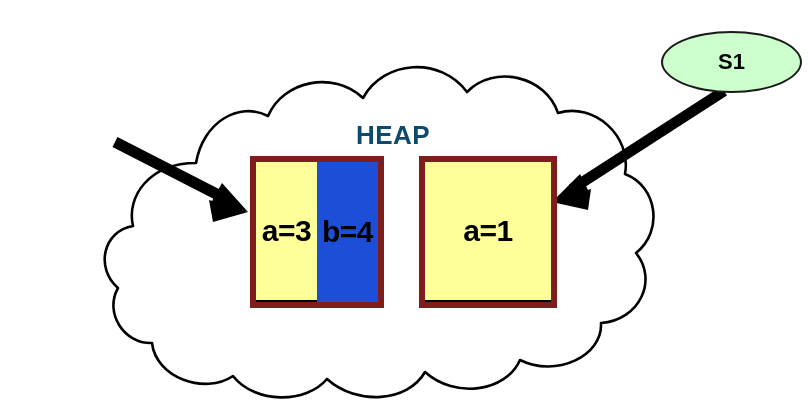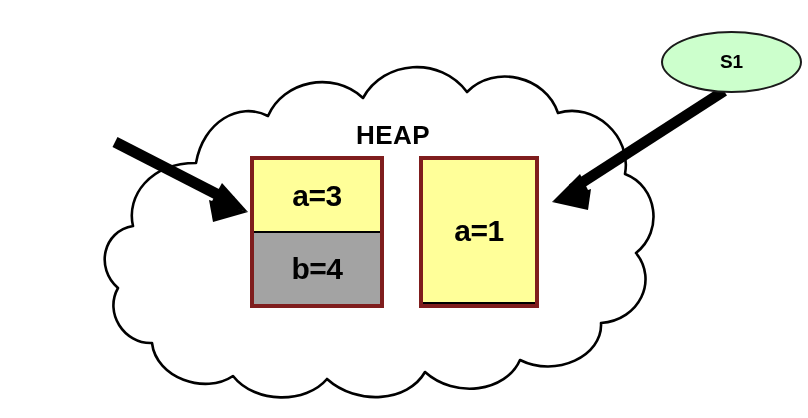--- a/index.html
+++ b/index.html
@@ -18,64 +18,64 @@
   #scene {
     position: absolute;
     left: 0;
     top: 0;
     width: 808px;
     height: 418px;
   }
   .box {
     position: absolute;
     box-sizing: border-box;
-    border: 4px solid #7f1d1d;
+    border: 6px solid #7f1d1d;
     display: flex;
-    flex-direction: column;
+    flex-direction: row;
   }
   #box-left  { left: 250px; top: 156px; width: 134px; height: 152px; }
-  #box-right { left: 419px; top: 156px; width: 120px; height: 152px; }
+  #box-right { left: 419px; top: 156px; width: 138px; height: 152px; }
 
   .cell {
     flex: 1 1 50%;
     display: flex;
     align-items: center;
     justify-content: center;
     font-weight: bold;
     font-size: 30px;
     color: #000000;
     letter-spacing: -0.5px;
     line-height: 1;
   }
   .cell.top    { background: #ffff99; border-bottom: 2px solid #000000; }
-  .cell.bottom { background: #a3a3a3; }
+  .cell.bottom { background: #1d4ed8; }
 
   #heap-label {
     position: absolute;
     left: 326px;
     top: 120px;
     width: 134px;
     text-align: center;
     font-size: 26px;
     font-weight: bold;
-    color: #000000;
+    color: #0c4a6e;
     letter-spacing: 0.5px;
   }
 
   .ellipse {
     position: absolute;
     box-sizing: border-box;
     background: #ccffcc;
     border: 2px solid #1a1a1a;
     border-radius: 50%;
     display: flex;
     align-items: center;
     justify-content: center;
     font-weight: bold;
-    font-size: 19px;
+    font-size: 22px;
     color: #000000;
   }
   #ellipse-s2 { left: 4px;   top: 100px; width: 127px; height: 62px; }
   #ellipse-s1 { left: 661px; top: 31px;  width: 141px; height: 62px; }
 </style>
 </head>
 <body>
 
 <div id="stage">
 

